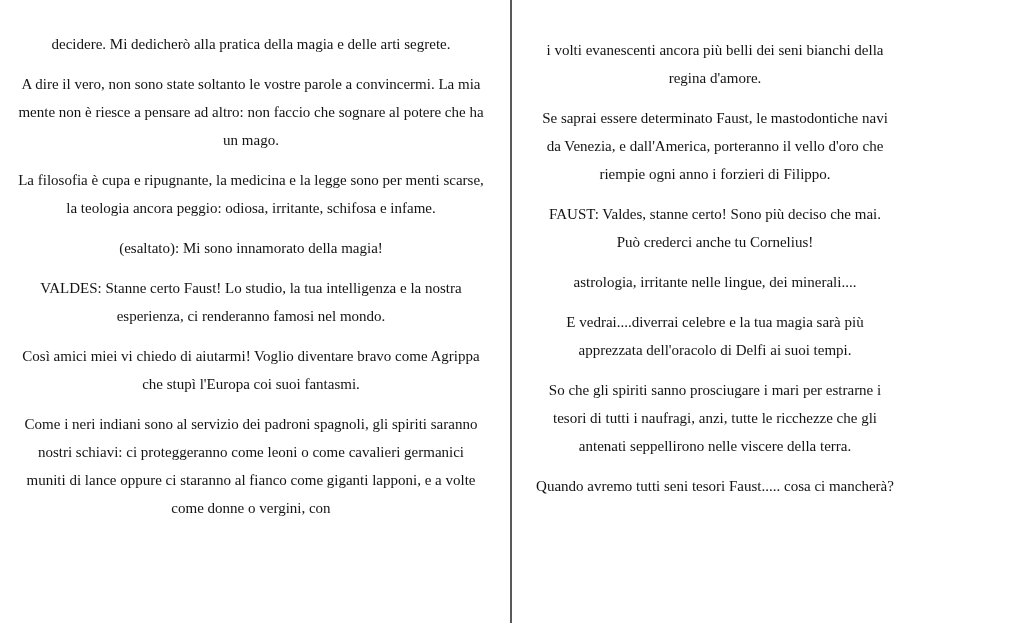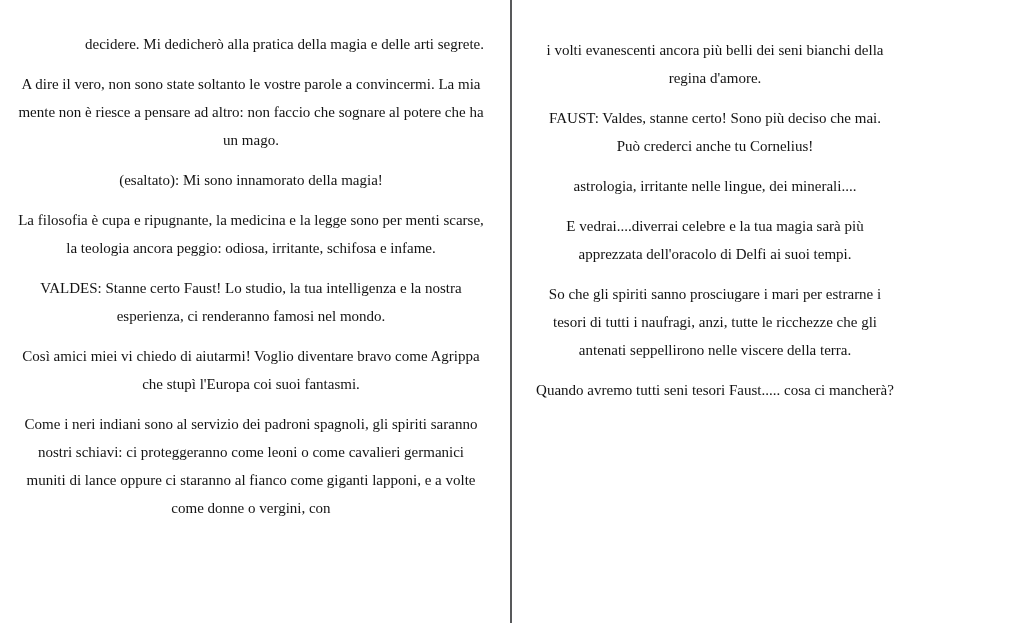--- a/index.html
+++ b/index.html
@@ -37,42 +37,43 @@
   }
   .para {
     font-family: "Liberation Serif", "DejaVu Serif", serif;
     font-size: 15px;
     line-height: 28px;
     color: #131313;
     text-align: center;
     margin: 0 0 12px 0;
   }
   .para.align-left {
-    text-align: right;
+    text-align: center;
   }
 </style>
 </head>
 <body>
 
 <div class="spread">
 
   <div class="page page-left">
     <p class="para align-left">decidere. Mi dedicherò alla pratica della magia e delle arti segrete.</p>
     <p class="para">A dire il vero, non sono state soltanto le vostre parole a convincermi. La mia mente non è riesce a pensare ad altro: non faccio che sognare al potere che ha un mago.</p>
+    <p class="para">La filosofia è cupa e ripugnante, la medicina e la legge sono per menti scarse, la teologia ancora peggio: odiosa, irritante, schifosa e infame.</p>
     <p class="para">(esaltato): Mi sono innamorato della magia!</p>
-    <p class="para">La filosofia è cupa e ripugnante, la medicina e la legge sono per menti scarse, la teologia ancora peggio: odiosa, irritante, schifosa e infame.</p>
     <p class="para">VALDES: Stanne certo Faust! Lo studio, la tua intelligenza e la nostra esperienza, ci renderanno famosi nel mondo.</p>
     <p class="para">Così amici miei vi chiedo di aiutarmi! Voglio diventare bravo come Agrippa che stupì l'Europa coi suoi fantasmi.</p>
     <p class="para">Come i neri indiani sono al servizio dei padroni spagnoli, gli spiriti saranno nostri schiavi: ci proteggeranno come leoni o come cavalieri germanici muniti di lance oppure ci staranno al fianco come giganti lapponi, e a volte come donne o vergini, con</p>
   </div>
 
   <div class="page-divider"></div>
 
   <div class="page page-right">
     <p class="para">i volti evanescenti ancora più belli dei seni bianchi della regina d'amore.</p>
+    <p class="para">Se saprai essere determinato Faust, le mastodontiche navi da Venezia, e dall'America, porteranno  il vello d'oro che riempie ogni anno i forzieri di Filippo.</p>
     <p class="para">FAUST: Valdes, stanne certo! Sono più deciso che mai. Può crederci anche tu Cornelius!</p>
     <p class="para">astrologia, irritante nelle lingue, dei minerali....</p>
     <p class="para">E vedrai....diverrai celebre e la tua magia sarà più apprezzata dell'oracolo di Delfi ai suoi tempi.</p>
     <p class="para">So che gli spiriti sanno prosciugare i mari per estrarne i tesori di tutti i naufragi, anzi, tutte le ricchezze che gli antenati seppellirono nelle viscere della terra.</p>
     <p class="para">Quando avremo tutti seni tesori Faust..... cosa ci mancherà?</p>
   </div>
 
 </div>
 
 </body></html>

